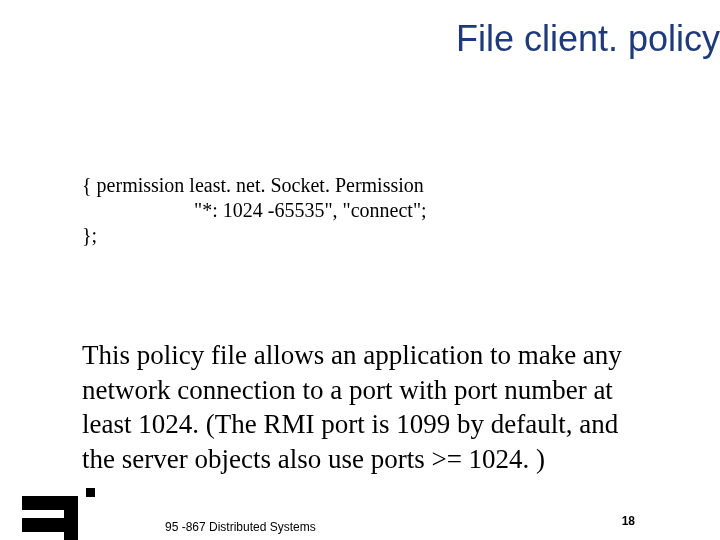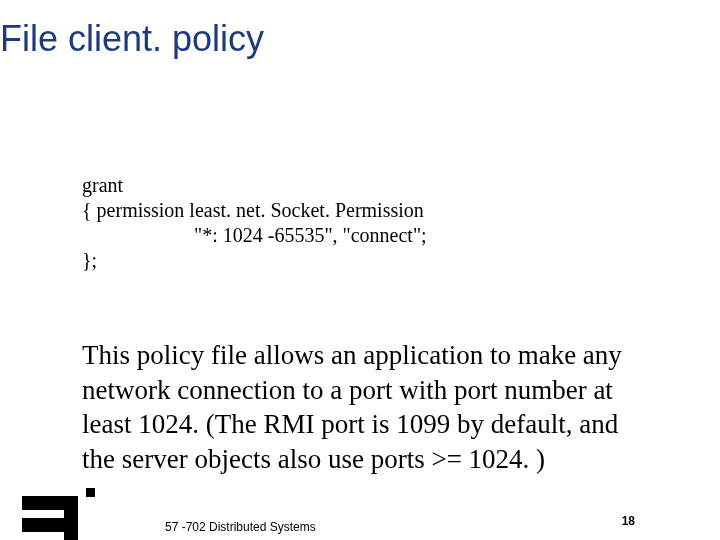--- a/index.html
+++ b/index.html
@@ -11,21 +11,21 @@
     font-family: Verdana, Geneva, sans-serif;
     overflow: hidden;
   }
   .slide {
     width: 100%;
     height: 100%;
     position: relative;
     padding: 0;
   }
   .title {
-    text-align: left;
+    text-align: right;
     font-size: 36px;
     font-weight: normal;
     color: #1e3a7b;
     margin-top: 18px;
     font-family: Verdana, Geneva, sans-serif;
   }
   .code-block {
     position: absolute;
     left: 82px;
     top: 155px;
@@ -74,35 +74,34 @@
   .logo svg { width: 100%; height: 100%; }
 </style>
 </head>
 <body>
 
 <div class="slide">
 
   <h1 class="title">File client. policy</h1>
 
   <div class="code-block">
-    <div>grant</div>
     <div>{    permission least. net. Socket. Permission</div>
     <div class="code-indent">"*: 1024 -65535", "connect";</div>
     <div>};</div>
   </div>
 
   <div class="description">This policy file allows an application to make any network connection to a port with port number at least 1024. (The RMI port is 1099 by default, and the server objects also use ports &gt;= 1024. )</div>
 
   <div class="logo">
     <svg viewBox="0 0 80 70">
       <rect x="0" y="8" width="56" height="14" fill="#000"></rect>
       <rect x="0" y="30" width="56" height="14" fill="#000"></rect>
       <rect x="0" y="52" width="56" height="14" fill="#000"></rect>
       <rect x="42" y="8" width="14" height="58" fill="#000"></rect>
       <rect x="64" y="0" width="9" height="9" fill="#000"></rect>
     </svg>
   </div>
 
-  <div class="footer-course">57 -702 Distributed Systems</div>
+  <div class="footer-course">95 -867 Distributed Systems</div>
 
   <div class="page-number">18</div>
 
 </div>
 
 </body></html>

